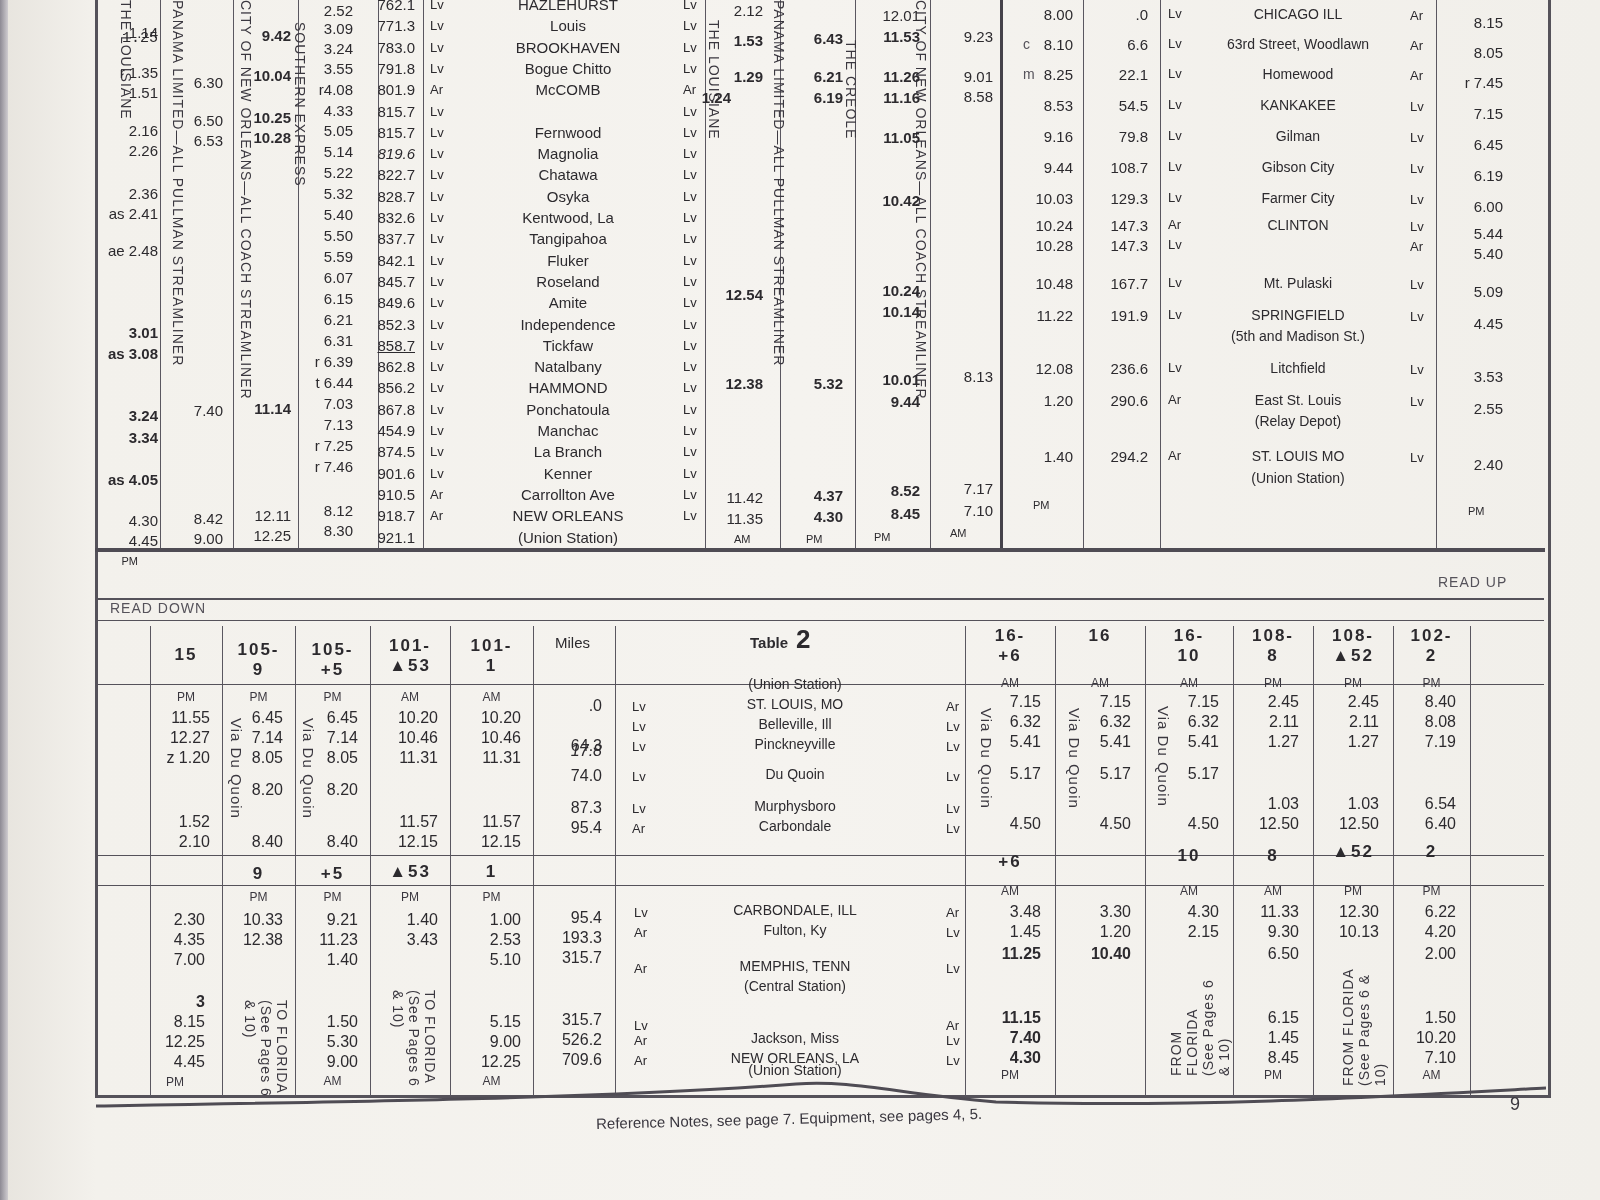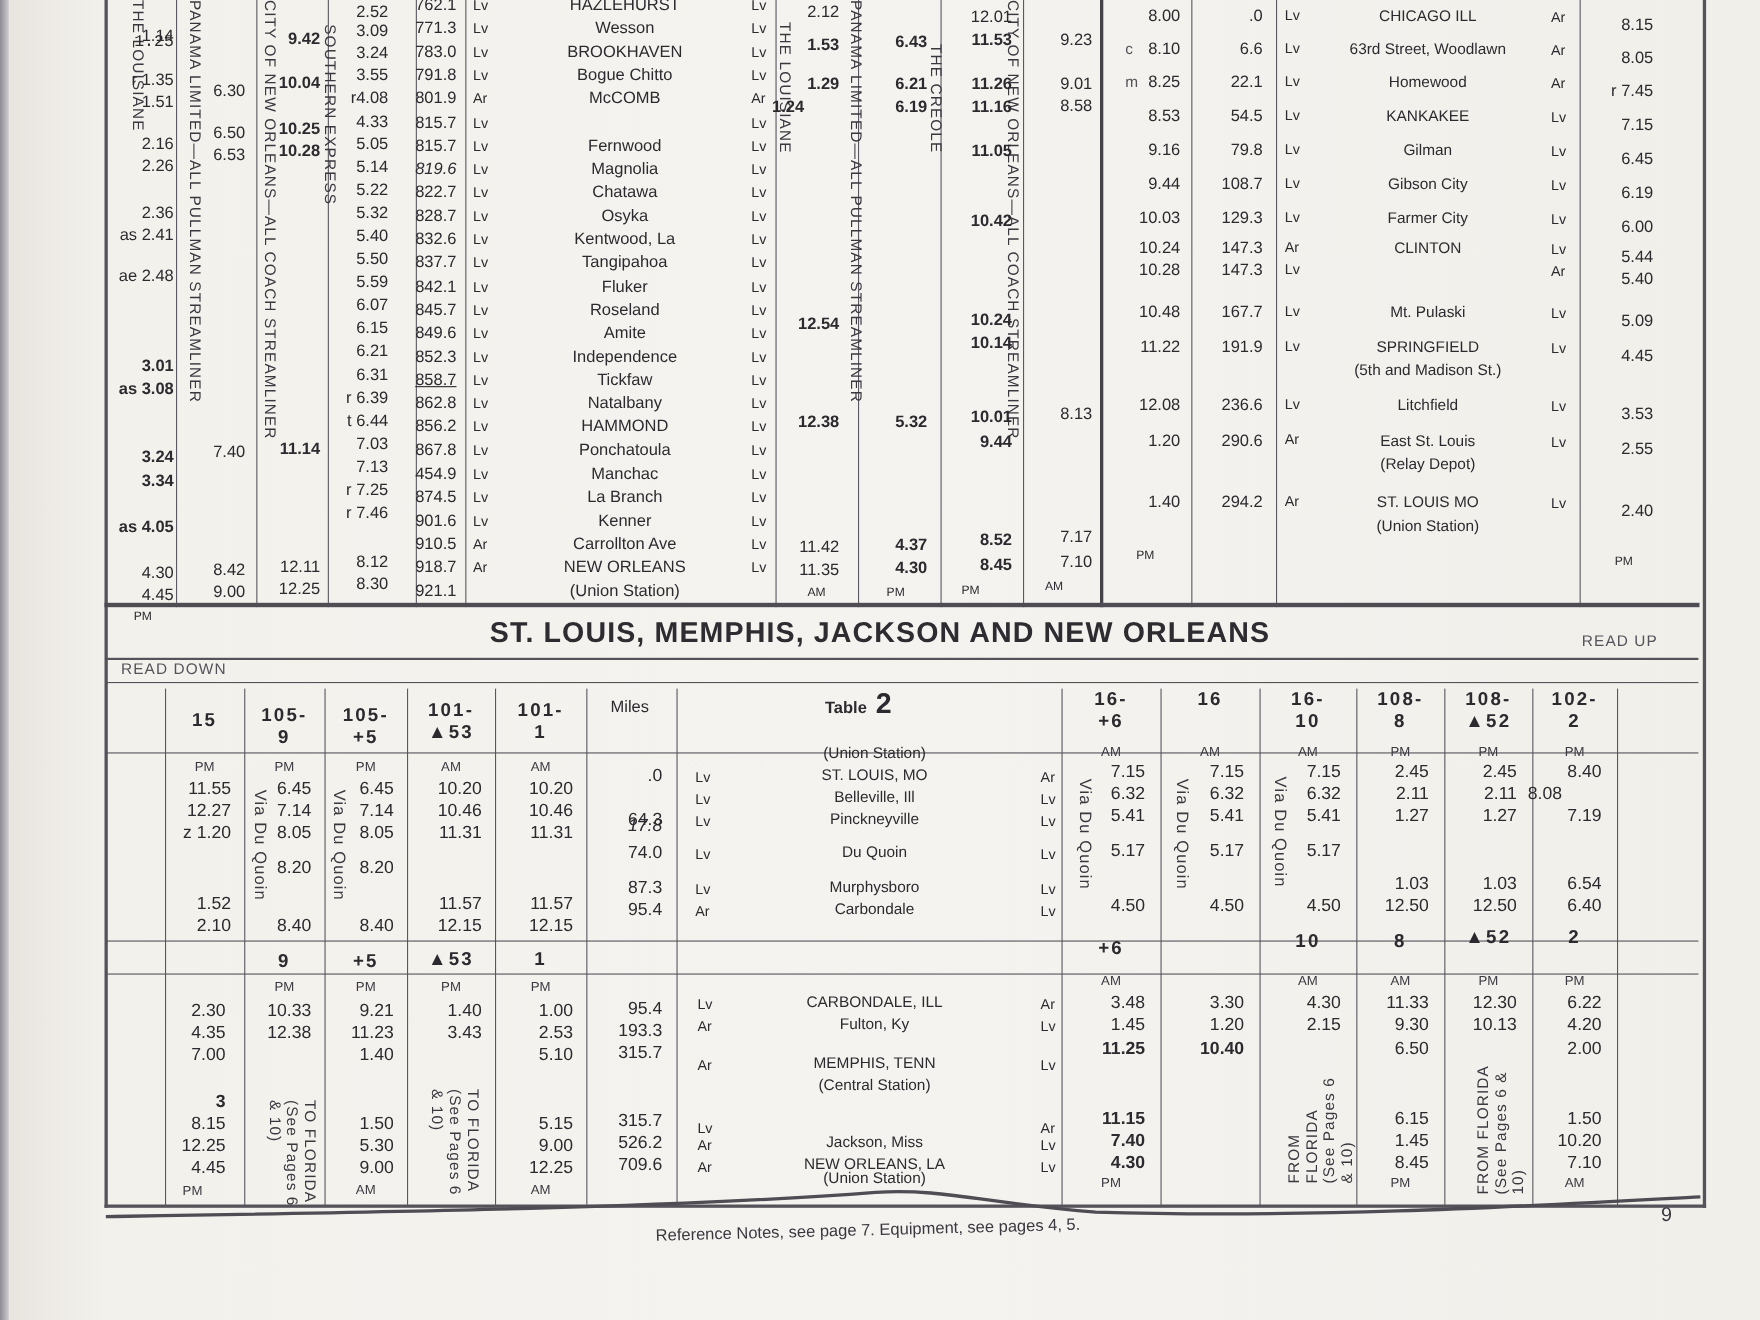--- a/index.html
+++ b/index.html
@@ -118,21 +118,21 @@
     <div class="cell r" style="left:205px;top:500px;width:50px;">8.12</div>
     <div class="cell r" style="left:205px;top:520px;width:50px;">8.30</div>
 
     <div id="left-stations">
         <div class="cell r" style="left:262px;top:-6px;width:55px;">762.1</div>
         <div class="lvar" style="left:332px;top:-3px;">Lv</div>
         <div class="st" style="left:360px;top:-4px;width:220px;text-align:center;">HAZLEHURST</div>
         <div class="lvar" style="left:585px;top:-3px;">Lv</div>
         <div class="cell r" style="left:262px;top:15.3px;width:55px;">771.3</div>
         <div class="lvar" style="left:332px;top:18.3px;">Lv</div>
-        <div class="st" style="left:360px;top:17.3px;width:220px;text-align:center;">Wesson</div>
+        <div class="st" style="left:360px;top:17.3px;width:220px;text-align:center;">Louis</div>
         <div class="lvar" style="left:585px;top:18.3px;">Lv</div>
         <div class="cell r" style="left:262px;top:36.6px;width:55px;">783.0</div>
         <div class="lvar" style="left:332px;top:39.6px;">Lv</div>
         <div class="st" style="left:360px;top:38.6px;width:220px;text-align:center;">BROOKHAVEN</div>
         <div class="lvar" style="left:585px;top:39.6px;">Lv</div>
         <div class="cell r" style="left:262px;top:57.900000000000006px;width:55px;">791.8</div>
         <div class="lvar" style="left:332px;top:60.900000000000006px;">Lv</div>
         <div class="st" style="left:360px;top:59.900000000000006px;width:220px;text-align:center;">Bogue Chitto</div>
         <div class="lvar" style="left:585px;top:60.900000000000006px;">Lv</div>
         <div class="cell r" style="left:262px;top:79.2px;width:55px;">801.9</div>
@@ -389,21 +389,20 @@
         <div class="lvar" style="left:1070px;top:470px;"></div>
         <div class="st" style="left:1095px;top:470px;width:210px;text-align:center;font-size:14px;">(Union Station)</div>
         <div class="lvar" style="left:1312px;top:472px;"></div>
         <div class="cell r" style="left:1345px;top:476px;width:60px;"></div>
       </div>
     <div class="cell" style="left:935px;top:494px;font-size:11px;">PM</div>
     <div class="cell" style="left:1370px;top:500px;font-size:11px;">PM</div>
   </div>
   <div class="sep-top"></div>
 
-  <div class="title">ST. LOUIS, MEMPHIS, JACKSON AND NEW ORLEANS</div>
   <div class="readdown">READ DOWN</div>
   <div class="readup">READ UP</div>
   <div class="hline" style="left:96px;top:598px;width:1448px;"></div>
   <div class="hline" style="left:96px;top:620px;width:1448px;height:1px;"></div>
 
   <div class="vline" style="left:150px;top:626px;height:470px;"></div>
   <div class="vline" style="left:222px;top:626px;height:470px;"></div>
   <div class="vline" style="left:295px;top:626px;height:470px;"></div>
   <div class="vline" style="left:370px;top:626px;height:470px;"></div>
   <div class="vline" style="left:450px;top:626px;height:470px;"></div>
@@ -537,21 +536,21 @@
       <div class="num" style="left:1233px;top:814px;width:66px;">12.50</div>
       <div class="ampm" style="left:1313px;top:676px;width:80px;">PM</div>
       <div class="num" style="left:1313px;top:692px;width:66px;">2.45</div>
       <div class="num" style="left:1313px;top:712px;width:66px;">2.11</div>
       <div class="num" style="left:1313px;top:732px;width:66px;">1.27</div>
       <div class="num" style="left:1313px;top:764px;width:66px;"></div>
       <div class="num" style="left:1313px;top:794px;width:66px;">1.03</div>
       <div class="num" style="left:1313px;top:814px;width:66px;">12.50</div>
       <div class="ampm" style="left:1393px;top:676px;width:77px;">PM</div>
       <div class="num" style="left:1393px;top:692px;width:63px;">8.40</div>
-      <div class="num" style="left:1357px;top:712px;width:63px;">8.08</div>
+      <div class="num" style="left:1393px;top:712px;width:63px;">8.08</div>
       <div class="num" style="left:1393px;top:732px;width:63px;">7.19</div>
       <div class="num" style="left:1393px;top:764px;width:63px;"></div>
       <div class="num" style="left:1393px;top:794px;width:63px;">6.54</div>
       <div class="num" style="left:1393px;top:814px;width:63px;">6.40</div>
     </div>
 
   <div class="vert" style="left:228px;top:718px;font-size:15px;">Via Du Quoin</div>
   <div class="vert" style="left:300px;top:718px;font-size:15px;">Via Du Quoin</div>
   <div class="vert" style="left:978px;top:708px;font-size:15px;">Via Du Quoin</div>
   <div class="vert" style="left:1066px;top:708px;font-size:15px;">Via Du Quoin</div>

